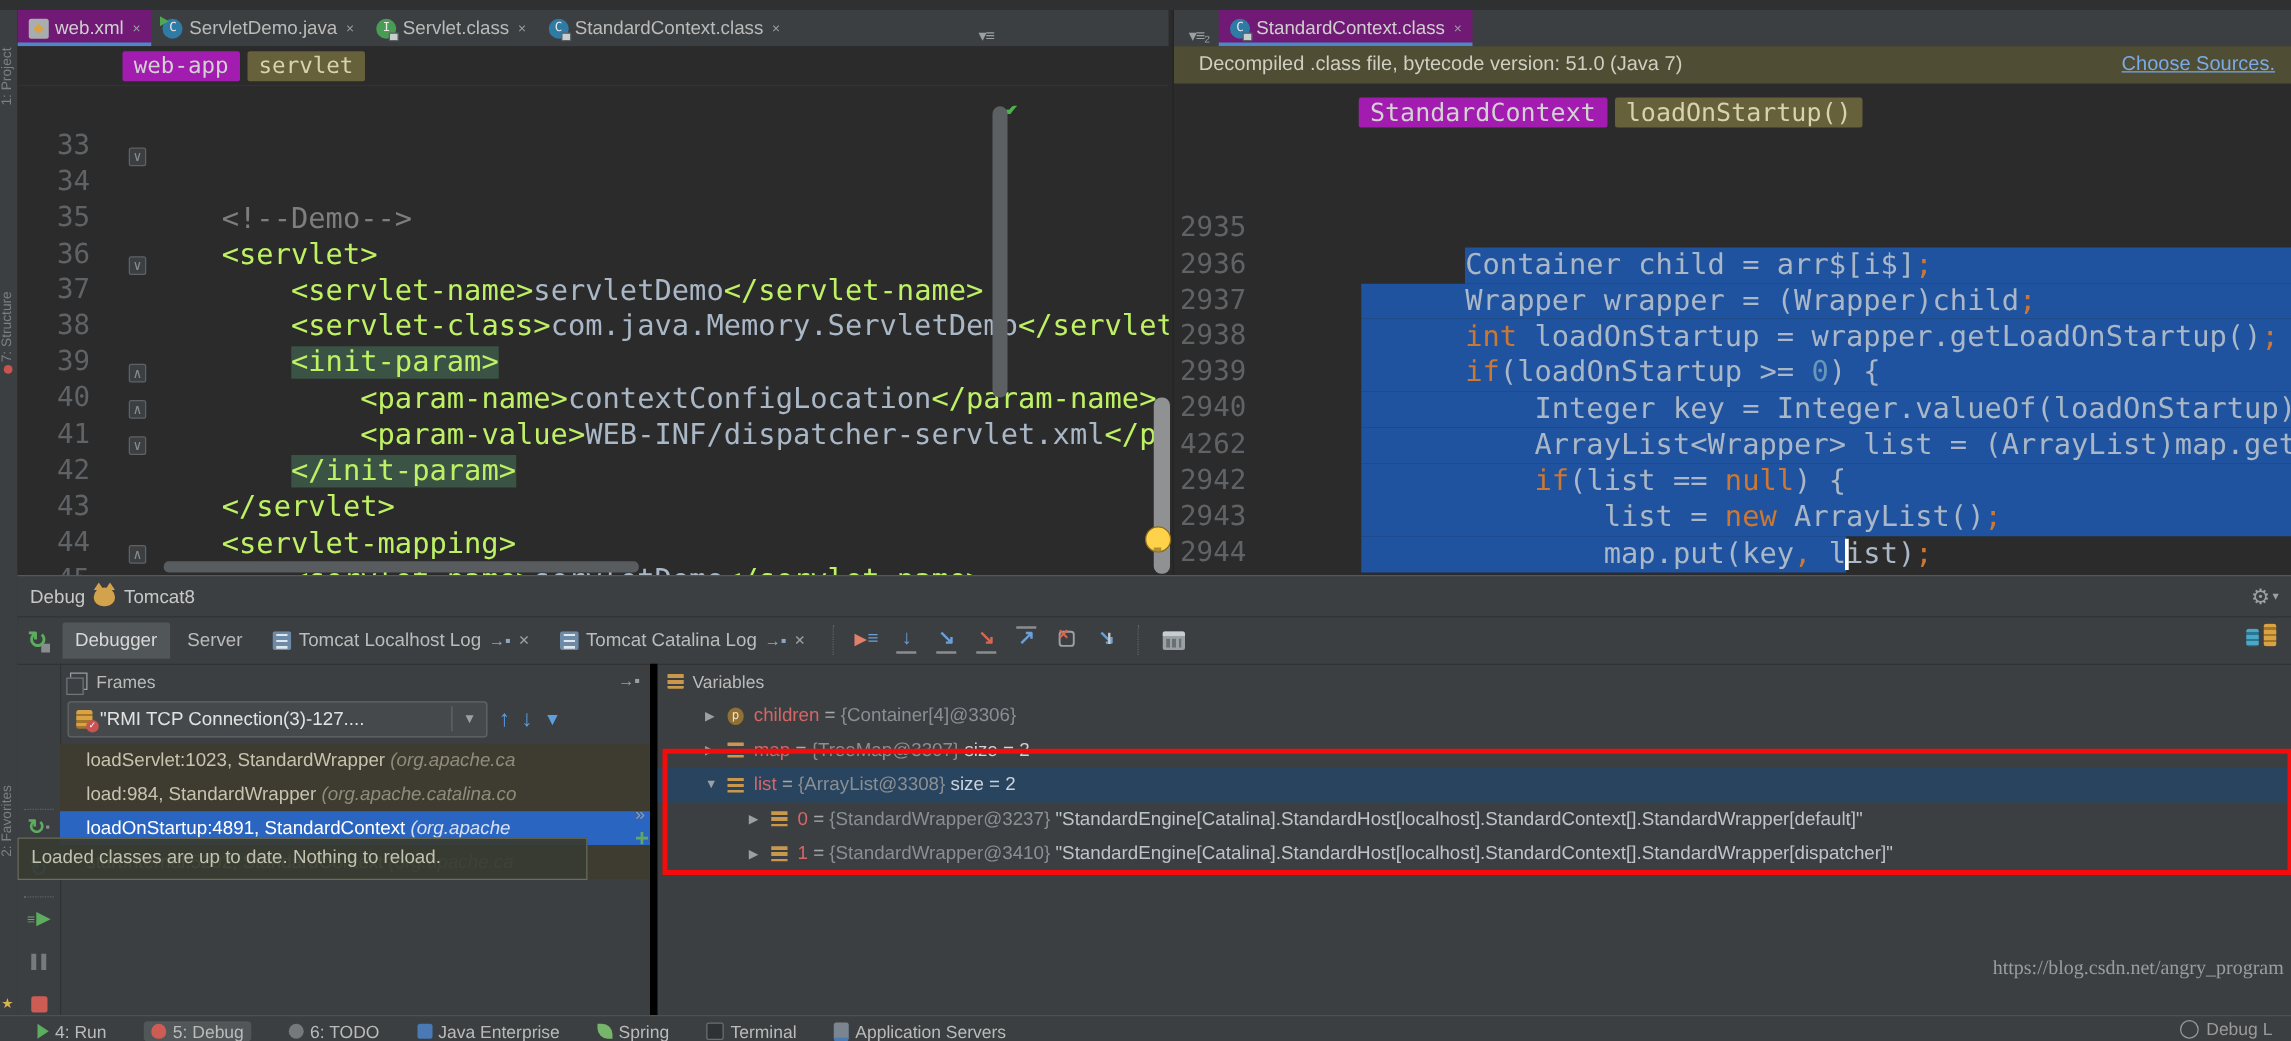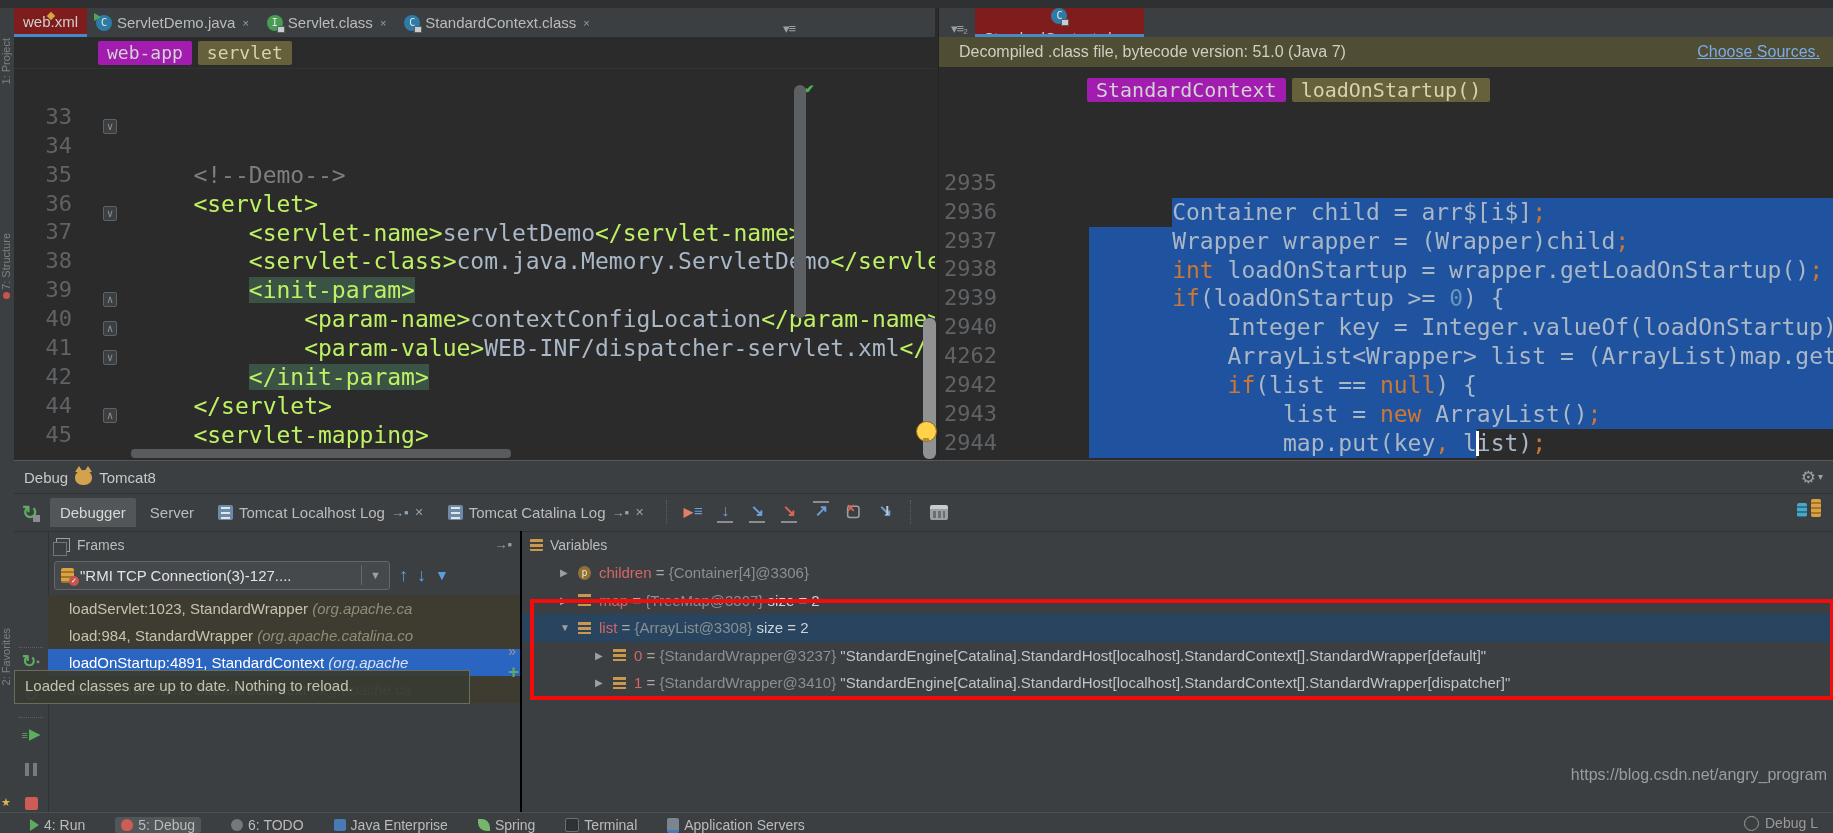--- a/index.html
+++ b/index.html
@@ -18,21 +18,21 @@
   #strip-star{position:absolute;left:1px;top:788px;font-size:11px;color:#d8b44a;}
 
   
   .pane{background:#2b2b2b;}
   #left-pane{left:14px;top:8px;width:921px;height:452px;overflow:hidden;}
   #right-pane{left:938px;top:8px;width:895px;height:452px;overflow:hidden;border-left:1px solid #232525;}
 
   .tabbar{position:absolute;left:0;top:0;right:0;height:29px;background:#3c3f41;border-bottom:1px solid #323232;
           display:flex;align-items:stretch;}
   .tab{display:flex;align-items:center;gap:5px;padding:0 9px;font-size:15px;color:#bbbbbb;position:relative;cursor:default;}
-  .tab[data-state="yes"]{background:#7f1d1d;color:#cfcfcf;flex-direction:column;}
+  .tab[data-state="yes"]{background:#701a75;color:#cfcfcf;}
   .tab[data-state="yes"]::after{content:"";position:absolute;left:0;right:0;bottom:0;height:3px;background:#4a88c7;}
   .tab-close{font-size:11px;color:#9aa0a3;margin-left:2px;}
   .fico{width:16px;height:16px;border-radius:50%;position:relative;display:inline-block;
         font-family:"DejaVu Sans Mono",monospace;font-size:10px;line-height:16px;text-align:center;color:#e8e8e8;}
   .fico[data-kind="xml-file-icon"]{border-radius:2px;background:#a8adb0;}
   .fico[data-kind="xml-file-icon"]::after{content:"";position:absolute;left:5px;top:5px;width:6px;height:6px;background:#d9a343;transform:rotate(45deg);}
   .fico[data-kind="java-class-run-icon"]{background:#2e7ba5;}
   .fico[data-kind="java-class-run-icon"]::before{content:"C";}
   .fico[data-kind="java-class-run-icon"]::after{content:"";position:absolute;left:-2px;top:-2px;border-left:7px solid #52a552;border-top:4px solid transparent;border-bottom:4px solid transparent;}
   .fico[data-kind="java-interface-lock-icon"]{background:#499c54;}
@@ -49,21 +49,21 @@
   .chip[data-state="gray"]{background:#a21caf;color:#d2d2d2;}
   .chip[data-state="olive"]{background:#66613a;color:#d6d3ae;}
 
   
   .ed{position:absolute;left:0;top:60px;right:0;bottom:0;font-family:"DejaVu Sans Mono",monospace;font-size:23px;}
   .lrow,.rrow{position:relative;height:28.9px;line-height:28.9px;white-space:pre;}
   .num{position:absolute;left:0;width:58px;text-align:right;color:#606366;font-size:22px;}
   .tk-tag{color:#bef264;} .tk-txt{color:#a9b7c6;} .tk-cm{color:#7e7e7e;}
   .tk-kw{color:#cc7832;} .tk-num{color:#6897bb;} .tk-pu{color:#cc7832;}
   .tk-hl{background:#3a5344;}
-  .lcode{position:absolute;left:124px;color:#a9b7c6;}
+  .lcode{position:absolute;left:108px;color:#a9b7c6;}
   .fold{position:absolute;left:88px;top:5px;width:16px;height:17px;text-align:center;}
   .fold[data-state="open"]::before,.fold[data-state="close"]::before{
       font-size:11px;color:#8a8d8f;border:1px solid #5f6265;border-radius:2px;padding:0 3px;background:#3c3f41;line-height:13px;display:inline-block;}
   .fold[data-state="open"]::before{content:"∨";}
   .fold[data-state="close"]::before{content:"∧";}
 
   
   #lcheck{position:absolute;right:128px;top:12px;color:#4db24d;font-size:14px;letter-spacing:-7px;}
   #lvthumb{position:absolute;left:780px;top:17px;width:12px;height:233px;background:#5d6062;border-radius:6px;}
   #lhthumb{position:absolute;left:117px;top:381px;width:380px;height:9px;background:#595c5e;border-radius:4px;}
@@ -158,40 +158,40 @@
   .fnav{color:#5d9ee0;font-size:18px;font-weight:bold;}
   .funnel{color:#5d9ee0;font-size:14px;}
   #frames-list{position:absolute;left:0;top:64px;right:0;bottom:0;}
   .frow{height:27px;line-height:27px;padding-left:21px;font-size:15px;white-space:nowrap;overflow:hidden;background:#3e3c31;}
   .frow[data-state="sel"]{background:#2b65c2;}
   .tk-fr{color:#c6c3ae;} .tk-fri{color:#8f8d7a;font-style:italic;}
   .frow[data-state="sel"] .tk-fr{color:#ffffff;} .frow[data-state="sel"] .tk-fri{color:#d7e0f2;}
   #frames-more{position:absolute;right:4px;top:112px;color:#9a9d9f;font-size:14px;}
 
   
-  #vars{position:absolute;left:506px;top:70px;right:0;bottom:0;border-left:2px solid #000000;overflow:hidden;}
+  #vars{position:absolute;left:506px;top:70px;right:0;bottom:0;border-left:6px solid #000000;overflow:hidden;}
   .vars-ic{width:13px;height:12px;background:repeating-linear-gradient(#c9984d 0 3px,transparent 3px 5px);border-radius:1px;}
   #vars-list{position:absolute;left:0;top:28px;right:0;bottom:0;}
   .vrow{height:27.5px;display:flex;align-items:center;gap:8px;font-size:15px;white-space:nowrap;overflow:hidden;}
   .vrow[data-state="sel"]{background:#28445e;}
   .vrow[data-indent="1"]{padding-left:38px;} .vrow[data-indent="2"]{padding-left:73px;}
   .varrow{color:#9aa0a3;font-size:10px;width:10px;flex:0 0 10px;}
   .vico{flex:0 0 13px;}
   .vico[data-kind="collection-icon"]{width:13px;height:12px;background:repeating-linear-gradient(#c9984d 0 3px,transparent 3px 5px);}
   .vico[data-kind="parameter-icon"]{width:14px;height:14px;border-radius:50%;background:#8f7135;color:#f0e0c0;
        font-size:10px;line-height:14px;text-align:center;font-family:"DejaVu Sans Mono",monospace;}
   .vico[data-kind="parameter-icon"]::before{content:"p";}
   .tk-vn{color:#d36767;} .tk-veq{color:#a9a9a9;} .tk-vref{color:#8a8f94;} .tk-vsz{color:#ccd3da;} .tk-vstr{color:#bfc4c9;}
   #add-watch{position:absolute;left:494px;top:200px;color:#62a862;font-size:19px;font-weight:bold;z-index:6;}
 
   
   #toast{left:14px;top:670px;width:434px;height:32px;background:rgba(56,59,50,0.93);border:1px solid #6a6d5a;
          font-size:15px;color:#c2c2b0;line-height:30px;padding:0 10px;z-index:40;white-space:nowrap;overflow:hidden;}
   #red-annotation{left:530px;top:599px;width:1296px;height:93px;border:4px solid #f40b0b;z-index:50;}
-  #watermark{right:6px;top:766px;font-size:16px;color:#9a9da0;z-index:60;}
+  #watermark{right:6px;top:766px;font-size:16px;color:#9a9da0;z-index:60;font-family:Liberation Serif, serif;}
   #eventlog{left:1744px;top:815px;display:flex;align-items:center;gap:6px;color:#9a9a9a;font-size:14px;z-index:30;}
   #eventlog i{width:13px;height:13px;border:1px solid #9a9a9a;border-radius:50%;}
 
   
   #status-bar{left:0;top:812px;width:1833px;height:21px;background:#3c3f41;border-top:1px solid #4d4f51;
               display:flex;align-items:flex-start;gap:30px;padding:4px 0 0 30px;font-size:14px;color:#bbbbbb;z-index:20;}
   .sbi{display:flex;align-items:center;gap:5px;white-space:nowrap;}
   .sbi[data-state="yes"]{background:#515658;border-radius:3px;padding:0 6px;}
   .sb-ic{width:12px;height:12px;border-radius:2px;display:inline-block;}
   .sb-ic[data-kind="run-icon"]{background:none;width:0;height:0;border-left:9px solid #5cad5f;border-top:6px solid transparent;border-bottom:6px solid transparent;border-radius:0;}
@@ -309,20 +309,25 @@
             <span class="fold" data-state="close"></span>
             <span class="lcode"><span>    </span><span class="tk-tag">&lt;/servlet&gt;</span></span>
           </div>
 
           <div class="lrow">
             <span class="num">42</span>
             <span class="fold" data-state="open"></span>
             <span class="lcode"><span>    </span><span class="tk-tag">&lt;servlet-mapping&gt;</span></span>
           </div>
 
+          <div class="lrow">
+            <span class="num">43</span>
+            <span class="fold" data-state=""></span>
+            <span class="lcode"><span>        </span><span class="tk-tag">&lt;servlet-name&gt;</span><span class="tk-txt">servletDemo</span><span class="tk-tag">&lt;/servlet-name&gt;</span></span>
+          </div>
 
           <div class="lrow">
             <span class="num">44</span>
             <span class="fold" data-state=""></span>
             
           </div>
 
           <div class="lrow">
             <span class="num">45</span>
             <span class="fold" data-state="close"></span>

